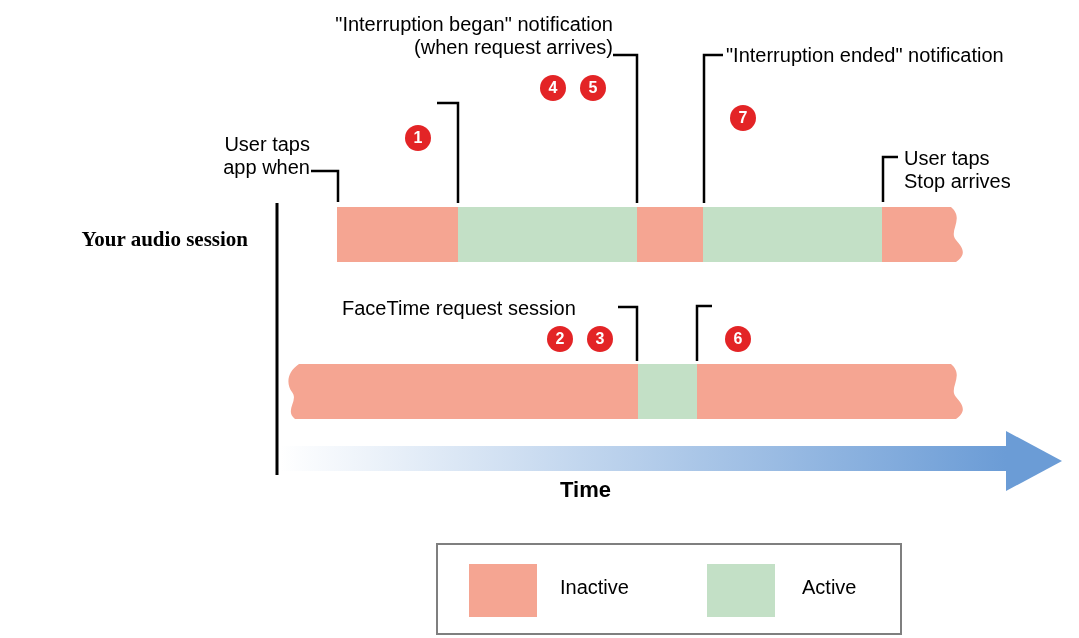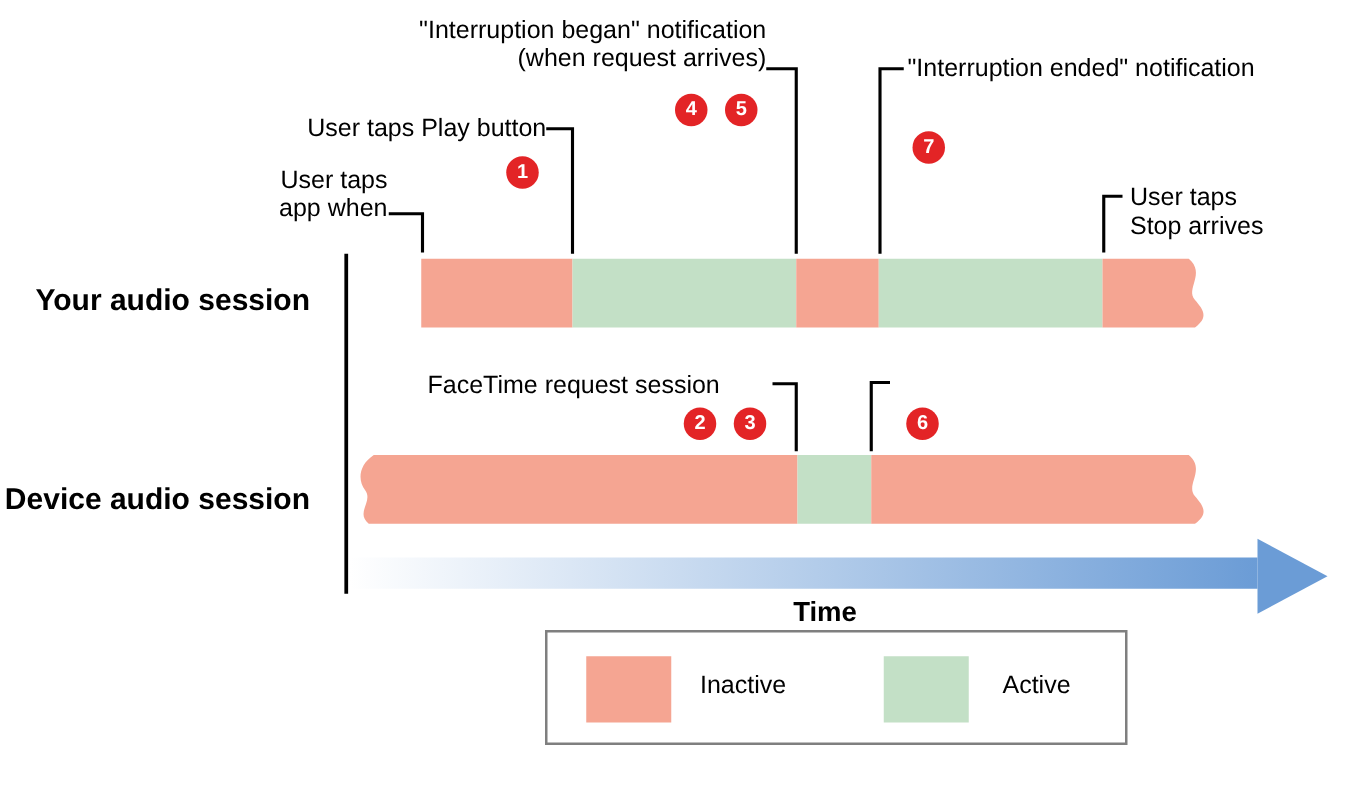--- a/index.html
+++ b/index.html
@@ -5,32 +5,32 @@
   html,body { margin:0; padding:0; background:#fff; }
   .canvas {
     position:relative; width:1079px; height:638px; background:#ffffff;
     font-family:"Liberation Sans","DejaVu Sans",sans-serif; color:#000; overflow:hidden;
   }
   .layer { position:absolute; left:0; top:0; }
   .ann { position:absolute; font-size:20px; line-height:23px; white-space:nowrap; }
   .ann.right { text-align:right; }
   .rowlabel {
     position:absolute; left:0; width:248px; text-align:right;
-    font-size:24px; font-weight:bold; white-space:nowrap;
+    font-size:21px; font-weight:bold; white-space:nowrap;font-family:Liberation Serif, serif;
   }
   .marker {
     position:absolute; width:26px; height:26px; border-radius:50%;
     color:#fff; font-weight:bold; font-size:16px; line-height:26px; text-align:center;
   }
   .timelabel {
-    position:absolute; left:560px; top:477px; width:200px; text-align:center;
+    position:absolute; left:560px; top:477px; width:200px; 
     font-size:22px; font-weight:bold;
   }
   .legend {
-    position:absolute; left:436px; top:504px; width:466px; height:92px;
+    position:absolute; left:436px; top:543px; width:466px; height:92px;
     border:2px solid #7f7f7f; box-sizing:border-box;
   }
   .swatch { position:absolute; top:19px; width:68px; height:53px; }
   .legendlabel { position:absolute; top:31px; font-size:20px; white-space:nowrap; }
   svg .callout { fill:none; stroke:#000; stroke-width:2.5; }
 </style>
 </head>
 <body>
 
 <div class="canvas">
@@ -73,37 +73,35 @@
 
   <div class="ann right" style="right:466px; top:13px;">
     <div>"Interruption began" notification</div>
     <div>(when request arrives)</div>
   </div>
 
   <div class="ann" style="left:726px; top:44px;">
     <div>"Interruption ended" notification</div>
   </div>
 
-  <div class="ann right" style="right:642px; top:92px;">User taps Play button</div>
 
   <div class="ann right" style="right:769px; top:133px;">
     <div>User taps</div>
     <div>app when</div>
   </div>
 
   <div class="ann" style="left:904px; top:147px;">
     <div>User taps</div>
     <div>Stop arrives</div>
   </div>
 
   <div class="ann" style="left:342px; top:297px;">FaceTime request session</div>
 
 
   <div class="rowlabel" style="top:227px;">Your audio session</div>
-  <div class="rowlabel" style="top:386px;">Device audio session</div>
 
   <div class="marker" style="left: 405px; top: 125px; background: rgb(227, 36, 38);">1</div>
   <div class="marker" style="left: 547px; top: 326px; background: rgb(227, 36, 38);">2</div>
   <div class="marker" style="left: 587px; top: 326px; background: rgb(227, 36, 38);">3</div>
   <div class="marker" style="left: 540px; top: 75px; background: rgb(227, 36, 38);">4</div>
   <div class="marker" style="left: 580px; top: 75px; background: rgb(227, 36, 38);">5</div>
   <div class="marker" style="left: 725px; top: 326px; background: rgb(227, 36, 38);">6</div>
   <div class="marker" style="left: 730px; top: 105px; background: rgb(227, 36, 38);">7</div>
 
   <div class="timelabel">Time</div>

